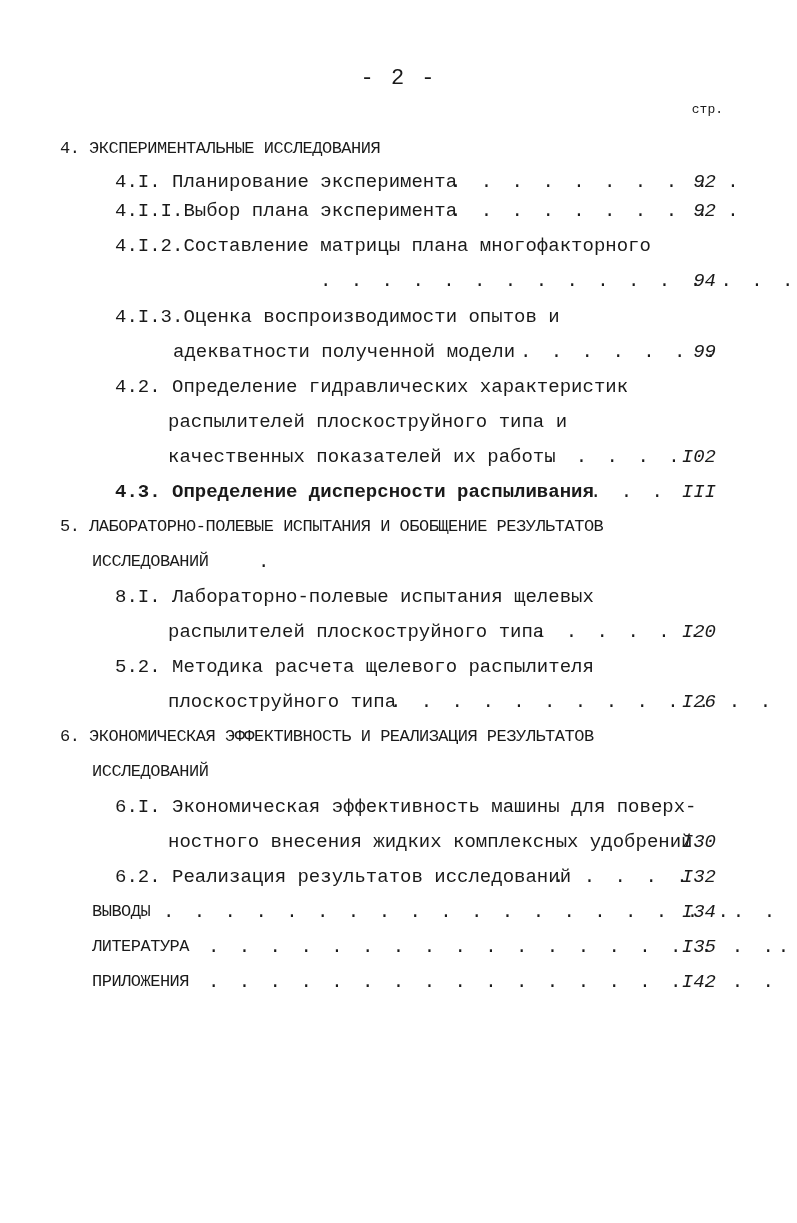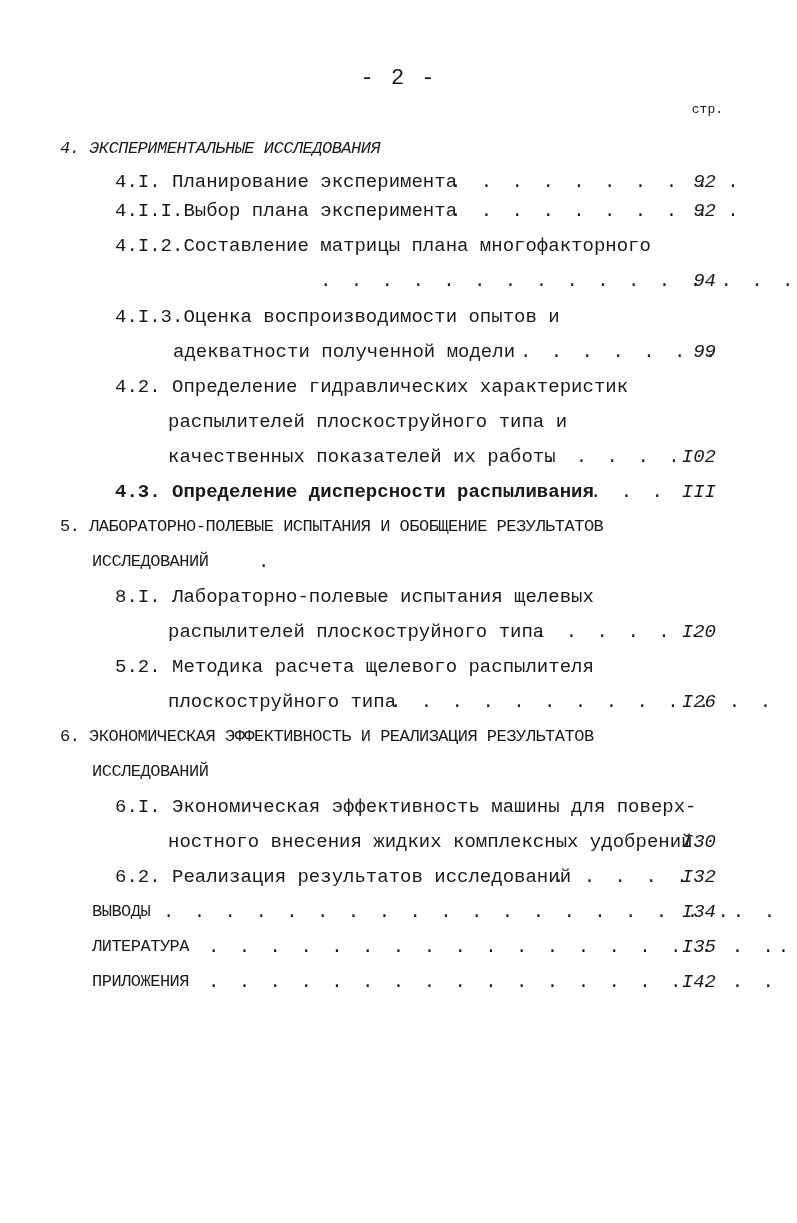--- a/index.html
+++ b/index.html
@@ -60,21 +60,21 @@
     .heading { font-size: 17px; letter-spacing: -0.5px; }
   </style>
 </head>
 <body>
 
 <div>
   <div class="page-number">- 2 -</div>
   <div class="page-col-label">стр.</div>
 
   <div id="toc">
-      <div class="toc-line" style="top: 134px; width: 797px; font-style: italic;">
+      <div class="toc-line" style="top: 134px; width: 797px;">
         <span class="toc-text heading" style="left: 60px;">4. ЭКСПЕРИМЕНТАЛЬНЫЕ ИССЛЕДОВАНИЯ</span>
       </div>
       <div class="toc-line" style="top: 167px; width: 797px;">
         <span class="toc-text" style="left: 115px;">4.I. Планирование эксперимента</span>
         <span class="toc-dots" style="left: 450px;">. . . . . . . . . .</span>
         <span class="toc-page">92</span>
       </div>
       <div class="toc-line" style="top: 196px; width: 797px;">
         <span class="toc-text" style="left: 115px;">4.I.I.Выбор плана эксперимента</span>
         <span class="toc-dots" style="left: 450px;">. . . . . . . . . .</span>

